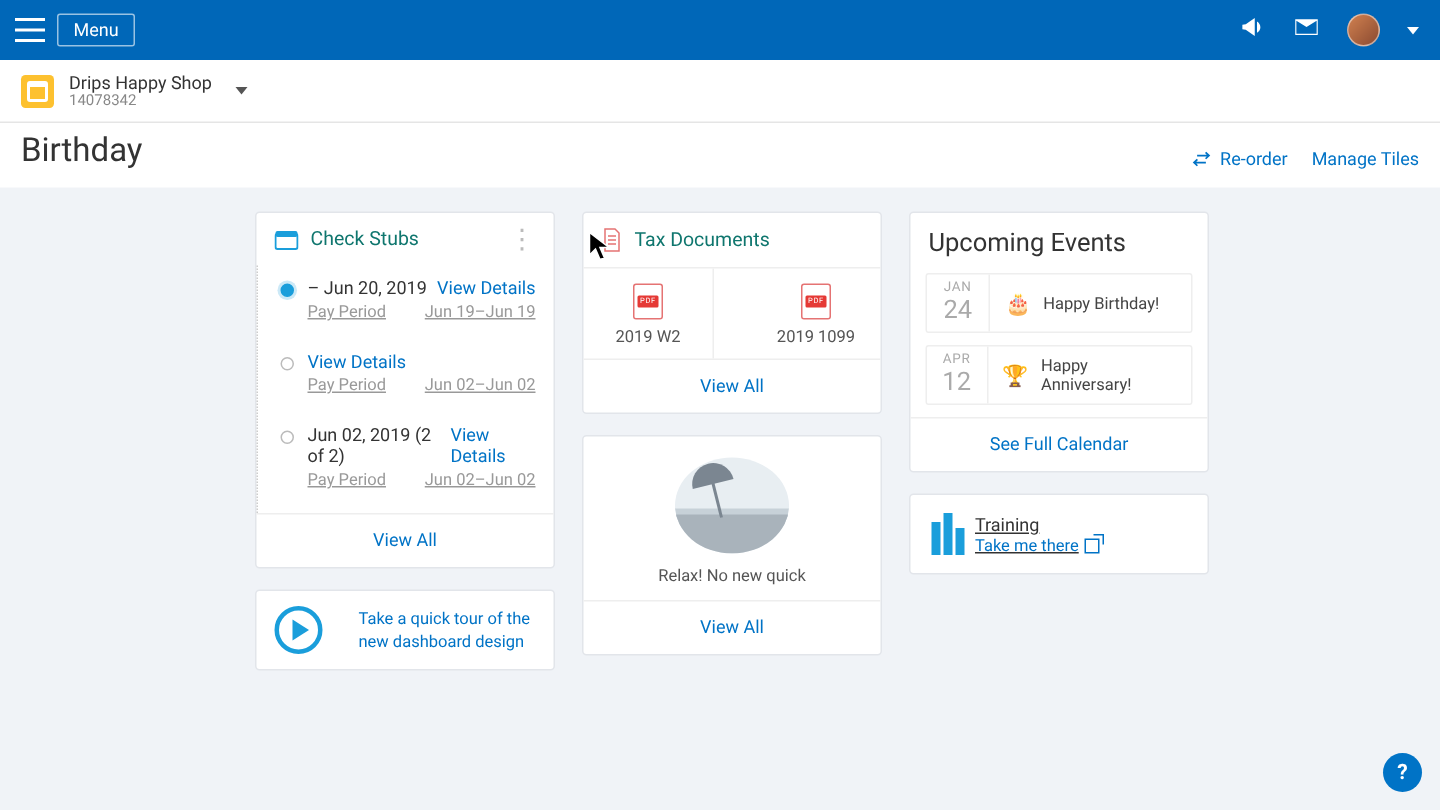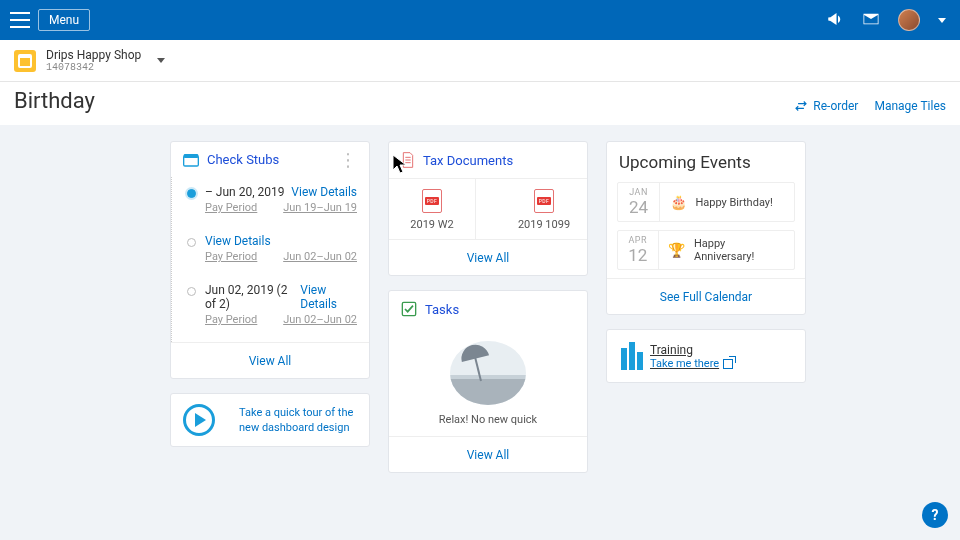--- a/index.html
+++ b/index.html
@@ -14,40 +14,40 @@
 .topbar-right { display: flex; align-items: center; gap: 18px; }
 .topbar-right svg { fill: #fff; width: 18px; height: 18px; }
 .avatar { width: 22px; height: 22px; border-radius: 50%; background: linear-gradient(135deg,#d08050,#8a4a30); border: 1px solid rgba(255,255,255,.5); }
 .dropdown-caret { width: 0; height: 0; border-left: 4px solid transparent; border-right: 4px solid transparent; border-top: 5px solid #fff; }
 
 
 .company-row { background: #fff; padding: 8px 14px; display: flex; align-items: center; gap: 10px; border-bottom: 1px solid #e5e5e5;}
 .company-logo { width: 22px; height: 22px; background: #fdc12f; border-radius: 3px; display:flex; align-items:center; justify-content:center;}
 .company-logo::after{content:"";width:10px;height:8px;border:2px solid #fff;border-radius:2px;border-top-width:4px;}
 .company-name { font-size: 12px; color: #333; }
-.company-id { font-size: 10px; color: #888; font-family: Liberation Mono, monospace; }
+.company-id { font-size: 10px; color: #888; }
 .company-caret { margin-left: 6px; width:0;height:0;border-left:4px solid transparent;border-right:4px solid transparent;border-top:5px solid #555;}
 
 
 .page-hdr { background:#fff; padding: 6px 14px 12px; display:flex; justify-content:space-between; align-items:flex-end;}
 .page-title { font-size: 22px; font-weight: 400; }
 .page-actions { display:flex; gap:16px; font-size:12px; }
 .page-actions a { color:#0073c6; text-decoration:none; cursor:pointer; display:flex; align-items:center; gap:5px;}
 .page-actions svg{width:14px;height:14px;fill:#0073c6;}
 
 
 .board { padding: 16px; display:flex; gap:18px; }
 .col { display:flex; flex-direction:column; gap:14px; }
 
 .col{width:200px;}
 .board{justify-content:flex-start;padding-left:170px;}
 
 .card { background:#fff; border:1px solid #e2e5ea; border-radius:3px; }
 .card-hdr { display:flex; align-items:center; gap:8px; padding:10px 12px; border-bottom:0; }
-.card-hdr-title { font-size:13px; color:#1d4ed8; }
+.card-hdr-title { font-size:13px; color:#0f766e; }
 .overflow{margin-left:auto;color:#bbb;font-size:18px;line-height:10px;cursor:pointer;}
 
 
 .stub-list{padding:0 12px 4px 20px;position:relative;}
 .stub-item{position:relative;padding:8px 0 12px 14px;}
 .stub-item::before{content:"";position:absolute;left:-4px;top:12px;width:7px;height:7px;border:1px solid #bbb;border-radius:50%;background:#fff;}
 .stub-item.current::before{border-color:#1a9edb;background:#1a9edb;box-shadow:0 0 0 2px #cce9f7;}
 .stub-line{position:absolute;left:0;top:0;bottom:0;width:0;border-left:1px dotted #ccc;}
 .stub-row1{display:flex;justify-content:space-between;font-size:12px;}
 .stub-date{color:#333;}
@@ -231,27 +231,20 @@
         </div>
         <div class="tax-cell">
           <div class="pdf-icon"></div>
           <span>2019 1099</span>
         </div>
       </div>
       <div class="card-footer"><a>View All</a></div>
     </div>
 
     <div class="card">
-      <div class="card-hdr">
-        <svg class="icon-check" viewBox="0 0 24 24">
-            <rect x="2" y="2" width="20" height="20" rx="2" fill="none" stroke="#3a9b4f" stroke-width="2"></rect>
-            <path d="M6 12l4 4 8-9" fill="none" stroke="#3a9b4f" stroke-width="2.5"></path>
-          </svg>
-        <span class="card-hdr-title">Tasks</span>
-      </div>
       <div class="tasks-body">
         <div class="beach">
           <div class="beach-sky">
               <div class="beach-water"></div>
               <div class="beach-sand"></div>
               <div class="beach-umbr"></div>
             </div>
         </div>
         <div class="tasks-msg">Relax! No new quick</div>
       </div>

